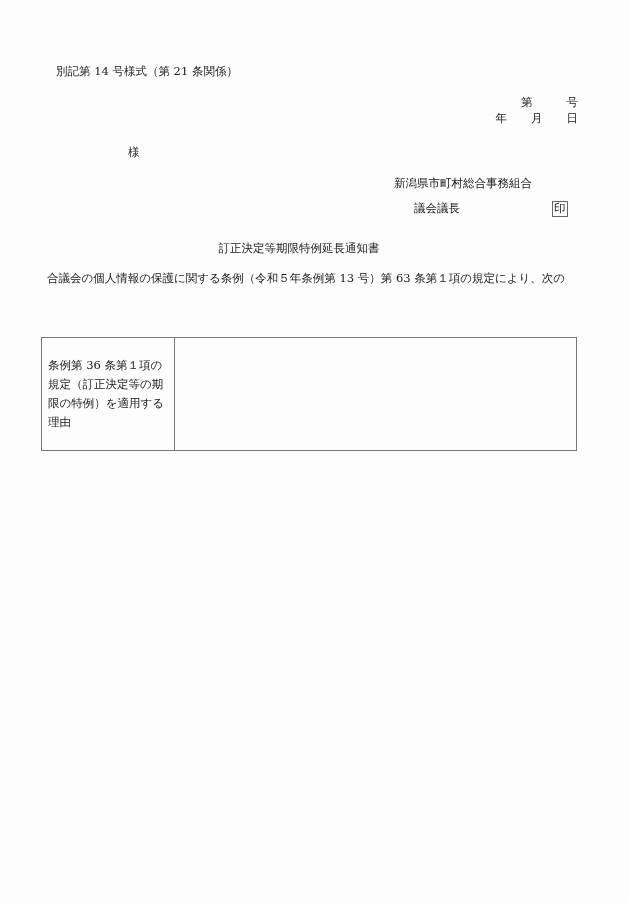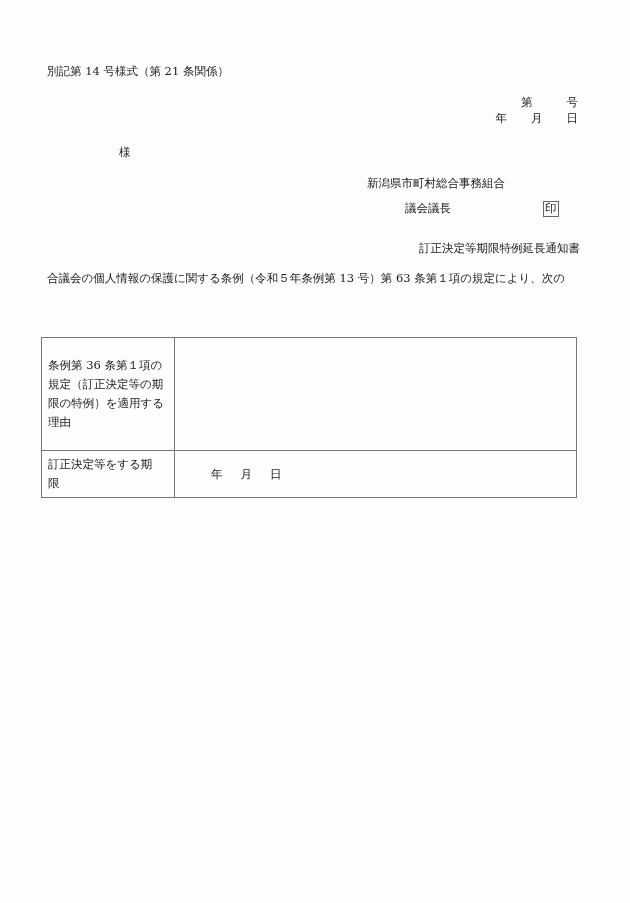--- a/index.html
+++ b/index.html
@@ -9,43 +9,43 @@
     }
     body {
       width: 630px;
       height: 903px;
       position: relative;
       overflow: hidden;
       font-family: "DejaVu Serif", "Liberation Serif", serif;
       color: #1a1a1a;
       font-size: 11.5px;
     }
-    .abs { position: absolute; white-space: nowrap; line-height: 1; }
+    .abs { position: absolute; white-space: nowrap; line-height: 1; margin-left: 9px; }
 
     #form-label { left: 47px; top: 66px; }
 
     #doc-number-line { right: 52px; top: 97px; font-family: Liberation Mono, monospace; }
     #doc-number-line span { display: inline-block; }
     #doc-number-line .gap { width: 34px; }
 
     #date-line { right: 52px; top: 113px; }
     #date-line .gap { display: inline-block; width: 24px; }
 
     #addressee { left: 119px; top: 147px; }
 
-    #org-name { left: 367px; top: 178px; }
+    #org-name { left: 385px; top: 178px; }
     #sender-title { left: 405px; top: 203px; }
     #seal {
       left: 543px; top: 201px;
       border: 1px solid #666;
       padding: 1px 1px;
       line-height: 1;
     }
 
-    #doc-title { left: 0; width: 580px; text-align: right; top: 243px; }
+    #doc-title { left: 0; width: 580px; text-align: center; top: 243px; }
 
     #body-text {
       position: absolute;
       left: 47px;
       top: 270px;
       width: 540px;
       line-height: 16px;
       white-space: normal;
       text-align: justify;
     }
@@ -110,23 +110,14 @@
   <tbody>
   <tr id="row-2">
     <td class="label-cell">
       <span>条例第 36 条第１項の</span>
       <span>規定（訂正決定等の期</span>
       <span>限の特例）を適用する</span>
       <span>理由</span>
     </td>
     <td></td>
   </tr>
-  <tr id="row-3">
-    <td class="label-cell">
-      <span>訂正決定等をする期</span>
-      <span>限</span>
-    </td>
-    <td class="date-value">
-      <span>年</span><span class="gap"></span><span>月</span><span class="gap"></span><span>日</span>
-    </td>
-  </tr>
 </tbody>
   </table>
 
 </body></html>

